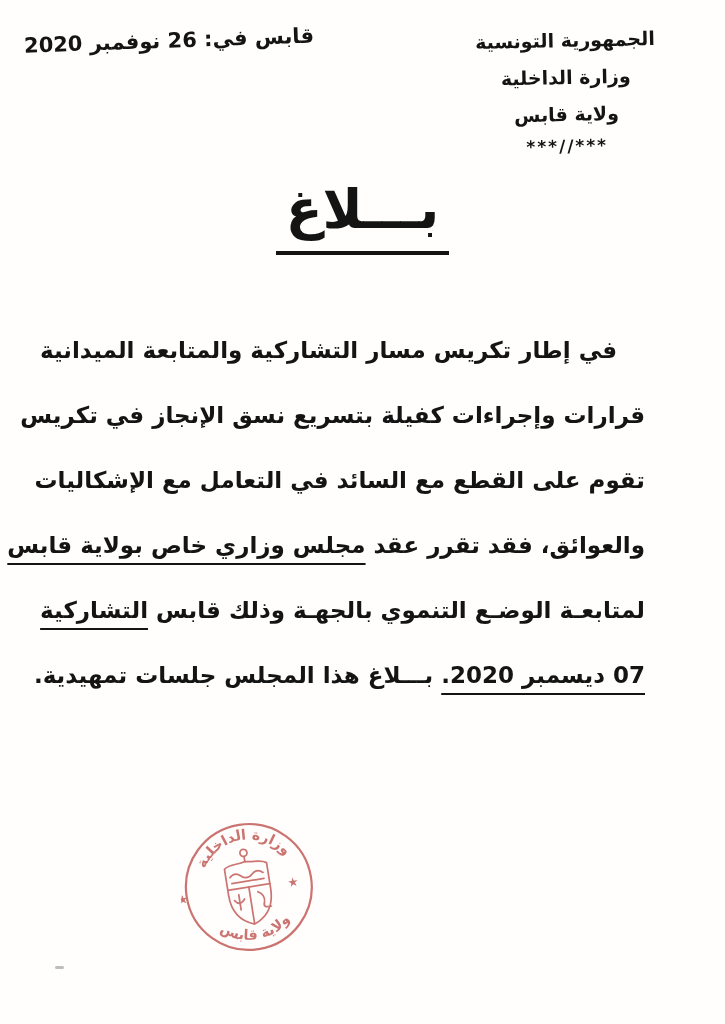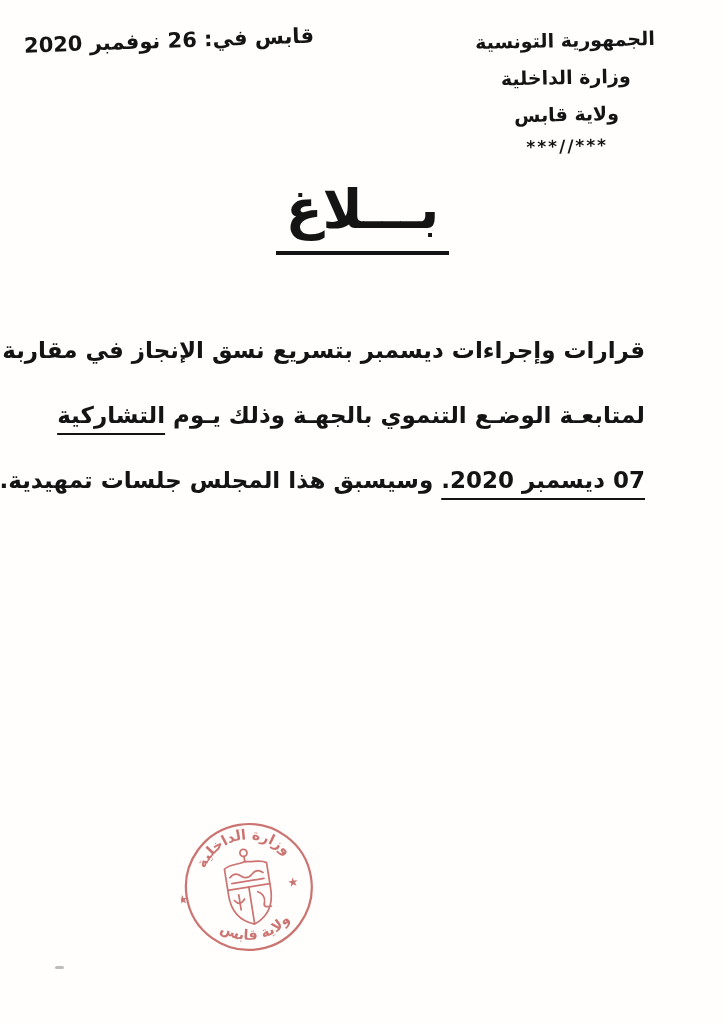--- a/index.html
+++ b/index.html
@@ -122,23 +122,26 @@
     <div class="lh-line">وزارة الداخلية</div>
     <div class="lh-line">ولاية قابس</div>
     <div class="lh-separator">***//***</div>
   </div>
 
   <div class="title-wrap">
     <h1 class="doc-title">بـــلاغ</h1>
   </div>
 
   <div class="doc-body">
-    <p class="bline"><span>قرارات وإجراءات ديسمبر بتسريع نسق الإنجاز في مقاربة</span></p>
-    <p class="bline"><span>لمتابعـة الوضـع التنموي بالجهـة وذلك يـوم </span><span class="u">التشاركية</span></p>
-    <p class="bline"><span class="u">07 ديسمبر 2020.</span><span> وسيسبق هذا المجلس جلسات تمهيدية.</span></p>
+    <p class="bline first"><span>في إطار تكريس مسار التشاركية والمتابعة الميدانية</span></p>
+    <p class="bline"><span>قرارات وإجراءات كفيلة بتسريع نسق الإنجاز في تكريس</span></p>
+    <p class="bline"><span>تقوم على القطع مع السائد في التعامل مع الإشكاليات</span></p>
+    <p class="bline"><span>والعوائق، فقد تقرر عقد </span><span class="u">مجلس وزاري خاص بولاية قابس</span></p>
+    <p class="bline"><span>لمتابعـة الوضـع التنموي بالجهـة وذلك قابس </span><span class="u">التشاركية</span></p>
+    <p class="bline"><span class="u">07 ديسمبر 2020.</span><span> بـــلاغ هذا المجلس جلسات تمهيدية.</span></p>
   </div>
 
   <svg class="stamp" viewBox="0 0 136 136" xmlns="http://www.w3.org/2000/svg">
     <circle cx="68" cy="67" r="62" fill="none" stroke="var(--stamp-color)" stroke-width="2.2"></circle>
     <defs>
       <path id="arcTop" d="M 21,67 A 47,47 0 0 1 115,67" fill="none"></path>
       <path id="arcBot" d="M 16,67 A 52,52 0 0 0 120,67" fill="none"></path>
     </defs>
     <text font-size="14">
       <textPath href="#arcTop" startOffset="50%" text-anchor="middle">وزارة الداخلية</textPath>

